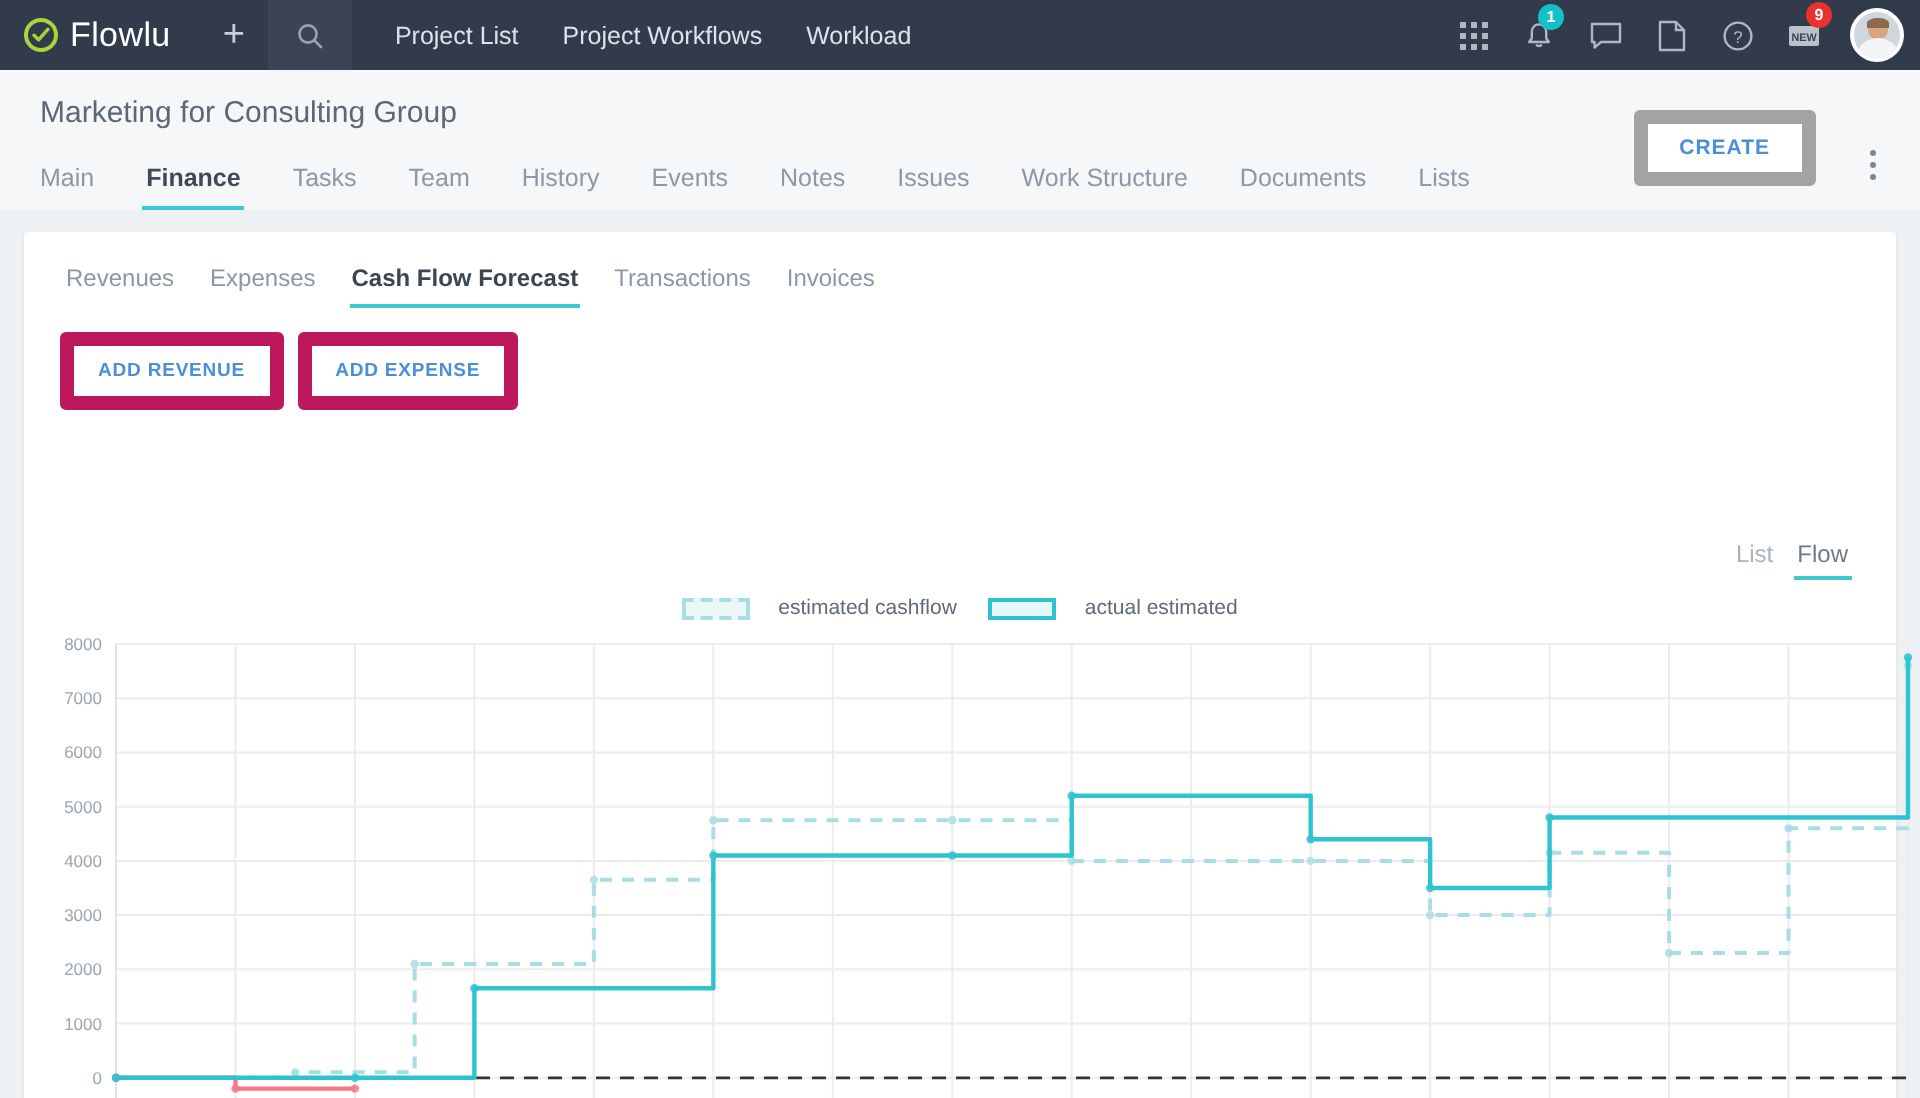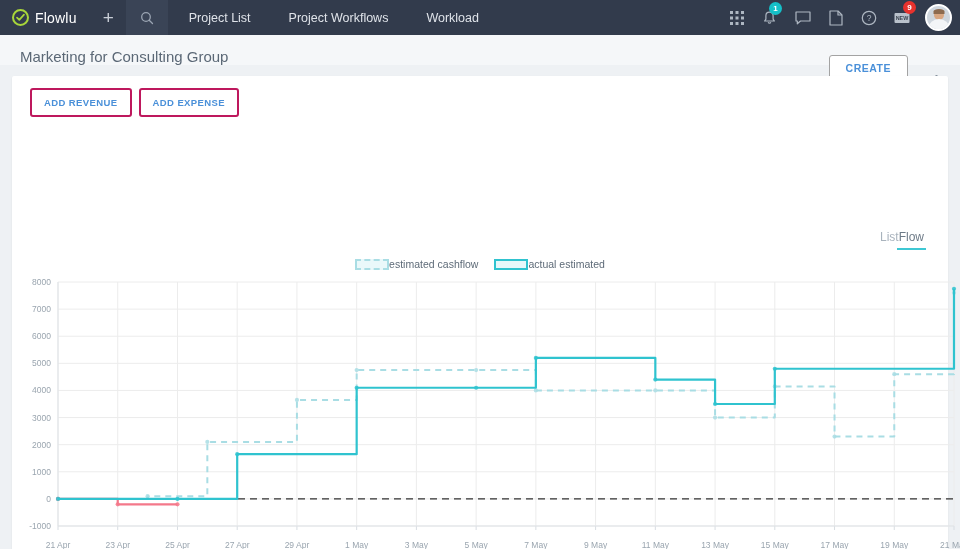--- a/index.html
+++ b/index.html
@@ -16,30 +16,30 @@
     height:35px; background:#323b4c; display:flex; align-items:center;
     position:relative;
   }
   .brand { display:flex; align-items:center; gap:6px; padding:0 14px 0 12px; }
   .brand-logo {
     width:17px; height:17px; border-radius:50%;
     border:2px solid #a8d63a; display:flex; align-items:center;
     justify-content:center;
   }
   .brand-logo svg { display:block; }
-  .brand-name { color:#fff; font-size:14px; letter-spacing:.2px; font-weight:400; }
+  .brand-name { color:#fff; font-size:17px; letter-spacing:.2px; font-weight:400; }
   .plus-btn {
     color:#c8cdd6; font-size:19px; line-height:1; padding:0 12px;
     cursor:pointer; font-weight:300;
   }
   .search-btn {
     width:42px; height:35px; background:#3a4456; display:flex;
     align-items:center; justify-content:center; cursor:pointer;
   }
-  .topnav { display:flex; align-items:center; gap:16px; margin-left:10px; }
+  .topnav { display:flex; align-items:center; gap:0; margin-left:10px; }
   .topnav a {
     color:#dfe3e9; font-size:12.5px; padding:0 11px; text-decoration:none;
     white-space:nowrap; cursor:pointer;
   }
   .top-right {
     margin-left:auto; display:flex; align-items:center; gap:0; padding-right:8px;
   }
   .ticon {
     width:33px; height:35px; display:flex; align-items:center;
     justify-content:center; position:relative; cursor:pointer;
@@ -81,21 +81,21 @@
   }
   .tab:first-child { padding-left:0; }
   .tab.active { color:#404a57; font-weight:bold; }
   .tab.active::after {
     content:""; position:absolute; left:11px; right:11px; bottom:0;
     height:2px; background:#3ec8d4;
   }
   .tab:first-child.active::after { left:0; }
   .create-btn {
     position:absolute; right:52px; top:20px;
-    border:1px solid #a3a3a3; color:#4a90d9; background:#fff;
+    border:7px solid #a3a3a3; color:#4a90d9; background:#fff;
     font-size:10.5px; letter-spacing:.5px; padding:6px 16px;
     border-radius:3px; cursor:pointer; font-weight:bold;
   }
   .kebab {
     position:absolute; right:22px; top:40px; cursor:pointer;
     display:flex; flex-direction:column; gap:3px; align-items:center;
   }
   .kebab i { width:3px; height:3px; border-radius:50%; background:#7b8794; display:block; }
 
   
@@ -109,45 +109,45 @@
     font-size:12px; color:#8c98a5; padding:2px 9px 8px 9px;
     cursor:pointer; position:relative; white-space:nowrap;
   }
   .subtab.active { color:#3b4653; font-weight:bold; }
   .subtab.active::after {
     content:""; position:absolute; left:8px; right:8px; bottom:0;
     height:2px; background:#3ec8d4;
   }
   .btnrow { display:flex; gap:7px; padding:12px 0 0 18px; }
   .obtn {
-    border:2px solid #be185d; color:#4a90d9; background:#fff;
+    border:7px solid #be185d; color:#4a90d9; background:#fff;
     font-size:9.5px; font-weight:bold; letter-spacing:.4px;
     padding:7px 12px; border-radius:3px; cursor:pointer; white-space:nowrap;
   }
   .viewtoggle {
-    position:absolute; right:24px; top:154px; display:flex; 
+    position:absolute; right:24px; top:154px; display:flex; gap:12px;
     align-items:flex-end;
   }
   .vt {
     font-size:12px; color:#a9b3bd; cursor:pointer; padding-bottom:6px;
     position:relative;
   }
   .vt.active { color:#6d7a87; }
   .vt.active::after {
     content:""; position:absolute; left:-2px; right:-2px; bottom:0;
     height:2.5px; background:#3ec8d4;
   }
 
   
   .chartwrap { position:absolute; left:0; top:178px; right:0; bottom:0; }
   .legend {
     display:flex; justify-content:center; gap:16px; align-items:center;
     font-size:10.5px; color:#5e6b78; padding-top:4px;
   }
-  .legend .item { display:flex; align-items:center; gap:0; }
+  .legend .item { display:flex; align-items:center; gap:14px; }
   .sw { width:34px; height:11px; display:block; }
   .sw.dashed { border:2px dashed #a9dde4; background:#eaf8fa; }
   .sw.solid  { border:2px solid #2fc3cf; background:#e6f8fa; }
   .plot { position:relative; margin-top:4px; }
   svg.chart { display:block; }
   text.ax { font-family:"Liberation Sans", sans-serif; font-size:8.5px; fill:#9aa5af; }
 </style>
 </head>
 <body>
 
@@ -224,31 +224,51 @@
       <span class="av-head"></span>
       <span class="av-hair"></span>
       <span class="av-body"></span>
     </div>
   </div>
 </div>
 
 <div class="page-header">
   <div class="page-title">Marketing for Consulting Group</div>
 
+  <div class="tabs">
+    <div class="tab">Main</div>
+    <div class="tab active">Finance</div>
+    <div class="tab">Tasks</div>
+    <div class="tab">Team</div>
+    <div class="tab">History</div>
+    <div class="tab">Events</div>
+    <div class="tab">Notes</div>
+    <div class="tab">Issues</div>
+    <div class="tab">Work Structure</div>
+    <div class="tab">Documents</div>
+    <div class="tab">Lists</div>
+  </div>
 
   <div class="create-btn">CREATE</div>
   <div class="kebab">
       <i></i>
       <i></i>
       <i></i>
     </div>
 </div>
 
 <div class="card">
 
+  <div class="subtabs">
+    <div class="subtab">Revenues</div>
+    <div class="subtab">Expenses</div>
+    <div class="subtab active">Cash Flow Forecast</div>
+    <div class="subtab">Transactions</div>
+    <div class="subtab">Invoices</div>
+  </div>
 
   <div class="btnrow">
     <div class="obtn">ADD REVENUE</div>
     <div class="obtn">ADD EXPENSE</div>
   </div>
 
   <div class="viewtoggle">
     <div class="vt">List</div>
     <div class="vt active">Flow</div>
   </div>

